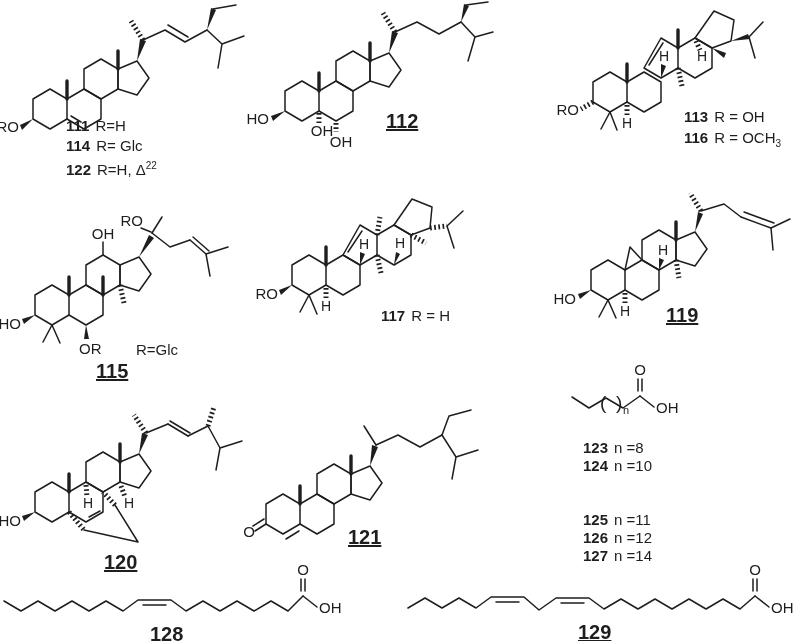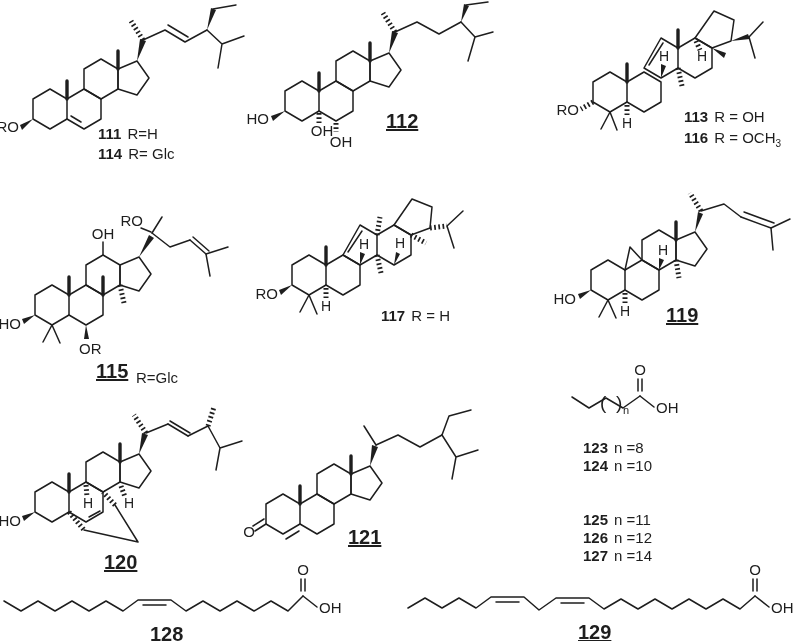--- a/index.html
+++ b/index.html
@@ -232,33 +232,34 @@
     <path d="M408,608 L425,598 L442,608 L459,598 L476,608 L491,597 L524,597 L539,610 L556,598 L589,598 L604,609 L621,599 L638,609 L655,599 L672,609 L689,599 L706,609 L723,599 L740,609 L755,596"></path>
     <line x1="496" y1="602" x2="519" y2="602"></line>
     <line x1="561" y1="603" x2="584" y2="603"></line>
     <path d="M753,591 L753,579 M757,591 L757,579"></path>
     <line x1="755" y1="596" x2="769" y2="607"></line>
     <text x="755" y="575" text-anchor="middle" class="big">O</text>
     <text x="771" y="613" class="big">OH</text>
   </g>
 </svg>
 
-  <div class="lgroup" style="left:66px;top:124px;margin-left:32px;">
+  <div class="lgroup" style="left:66px;top:116px;">
     <div class="lrow"><span class="num">111</span><span>R=H</span></div>
     <div class="lrow"><span class="num">114</span><span>R= Glc</span></div>
+    <div class="lrow"><span class="num">122</span><span>R=H, Δ</span><sup>22</sup></div>
   </div>
 
   <div class="numlbl" style="left:386px;top:110px;">112</div>
 
   <div class="lgroup" style="left:684px;top:106px;">
     <div class="lrow" style="line-height:21px;"><span class="num">113</span><span>R = OH</span></div>
     <div class="lrow" style="line-height:21px;"><span class="num">116</span><span>R = OCH</span><sub>3</sub></div>
   </div>
 
-  <div class="note" style="left:136px;top:341px;margin-top:28px;">R=Glc</div>
+  <div class="note" style="left:136px;top:341px;">R=Glc</div>
   <div class="numlbl" style="left:96px;top:360px;">115</div>
 
   <div class="lgroup" style="left:381px;top:306px;">
     <div class="lrow"><span class="num">117</span><span>R = H</span></div>
   </div>
 
   <div class="numlbl" style="left:666px;top:304px;text-align:right;">119</div>
   <div class="numlbl" style="left:104px;top:551px;">120</div>
   <div class="numlbl" style="left:348px;top:526px;">121</div>
 

